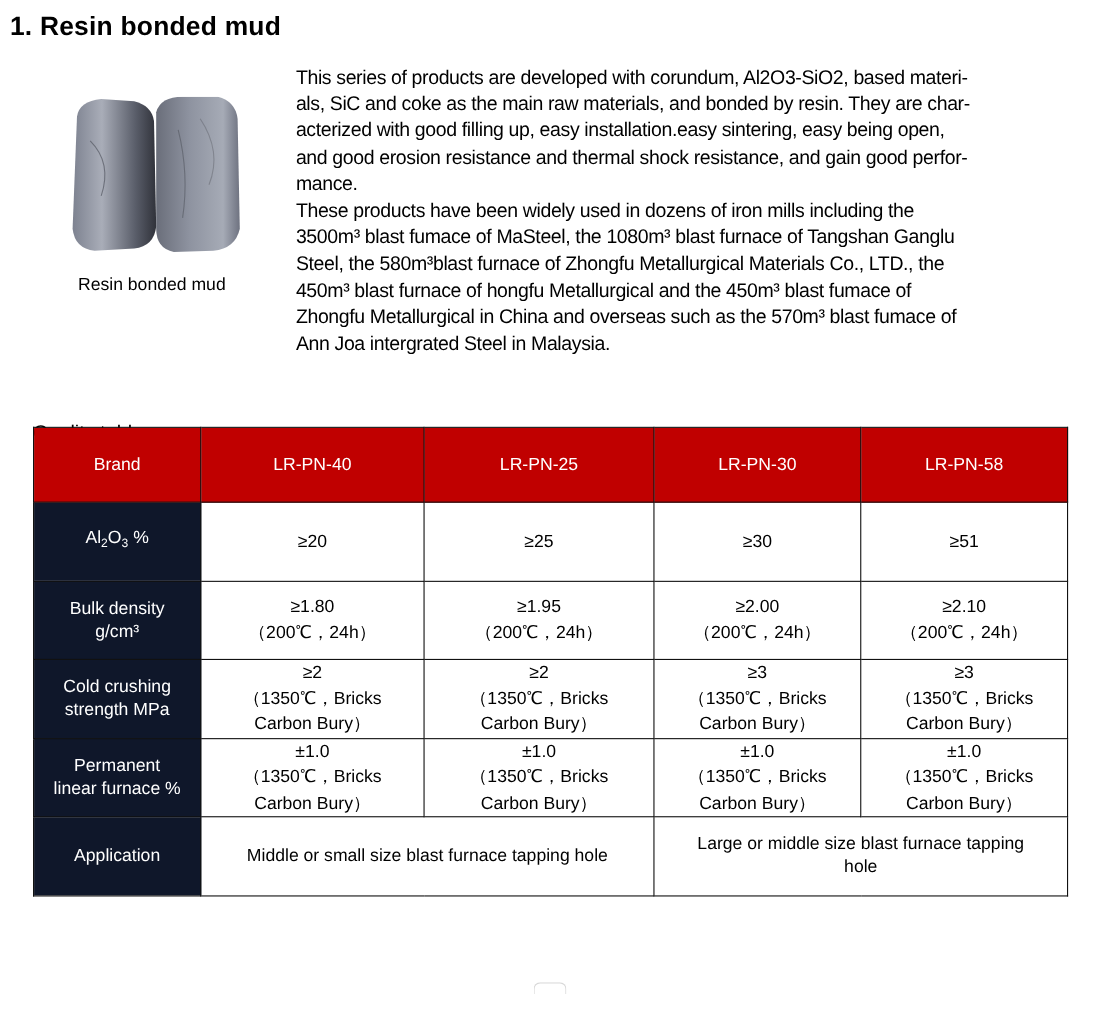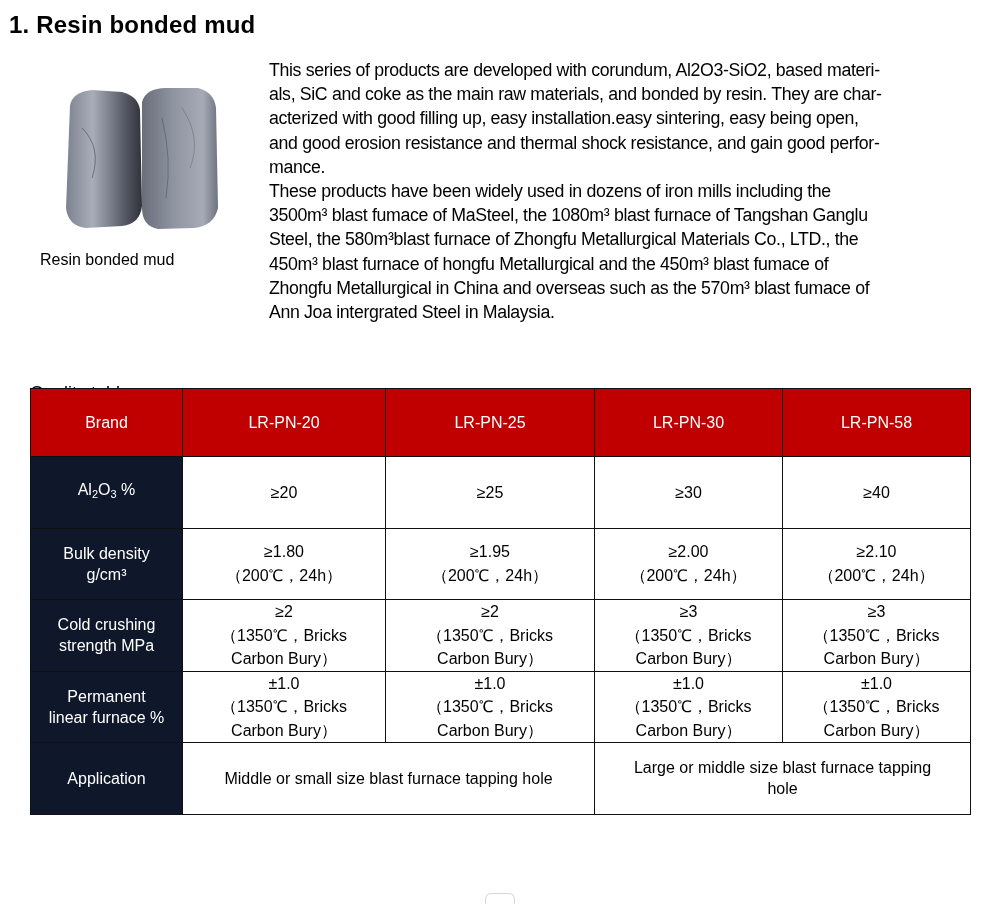--- a/index.html
+++ b/index.html
@@ -1,20 +1,20 @@
 <!DOCTYPE html>
 <html><head>
 <meta charset="utf-8">
 <style>
   html, body { margin: 0; padding: 0; background: #ffffff; }
   body { width: 1000px; height: 921px; position: relative; overflow: hidden;
          font-family: "Liberation Sans", sans-serif; color: #000; }
   .title { position: absolute; left: 9px; top: 11px; font-size: 24px; font-weight: bold; margin: 0; letter-spacing: 0.2px; }
   .photo { position: absolute; left: 62px; top: 88px; width: 158px; height: 142px; }
-  .caption { position: absolute; left: 40px; top: 251px; width: 196px; text-align: left; font-size: 16px; }
+  .caption { position: absolute; left: 40px; top: 251px; width: 196px; text-align: center; font-size: 16px; }
   .desc { position: absolute; left: 269px; top: 58px; width: 728px; font-size: 18px; line-height: 24.2px;
           font-family: "Liberation Sans", sans-serif; letter-spacing: -0.35px; transform: scaleX(0.985); transform-origin: left top; }
   .desc p { margin: 0; }
   .qlabel { position: absolute; left: 30px; top: 347px; font-size: 18px; margin-top: 36px; }
   table.q { position: absolute; left: 30px; top: 388px; border-collapse: collapse; table-layout: fixed;
             font-size: 16px; }
   table.q td { border: 1.5px solid #111; text-align: center; vertical-align: middle; padding: 0 4px; line-height: 23.5px; }
   table.q tr.hdr td { background: #c00000; color: #fff; }
   table.q td.rh { background: #0f172a; color: #fff; line-height: 21px; }
   table.q col.c0 { width: 152px; }
@@ -83,31 +83,31 @@
   <colgroup>
       <col class="c0">
       <col class="c1">
       <col class="c2">
       <col class="c3">
       <col class="c4">
     </colgroup>
   <tbody>
       <tr class="hdr">
     <td>Brand</td>
-    <td>LR-PN-20</td>
+    <td>LR-PN-40</td>
     <td>LR-PN-25</td>
     <td>LR-PN-30</td>
     <td>LR-PN-58</td>
   </tr>
   <tr>
     <td class="rh"><span>Al</span><span class="sub">2</span><span>O</span><span class="sub">3</span><span style="white-space:pre"> %</span></td>
     <td>≥20</td>
     <td>≥25</td>
     <td>≥30</td>
-    <td>≥40</td>
+    <td>≥51</td>
   </tr>
   <tr>
     <td class="rh"><span>Bulk density</span><br><span>g/cm³</span></td>
     <td><span>≥1.80</span><br><span>（200℃，24h）</span></td>
     <td><span>≥1.95</span><br><span>（200℃，24h）</span></td>
     <td><span>≥2.00</span><br><span>（200℃，24h）</span></td>
     <td><span>≥2.10</span><br><span>（200℃，24h）</span></td>
   </tr>
   <tr>
     <td class="rh"><span>Cold crushing</span><br><span>strength MPa</span></td>

